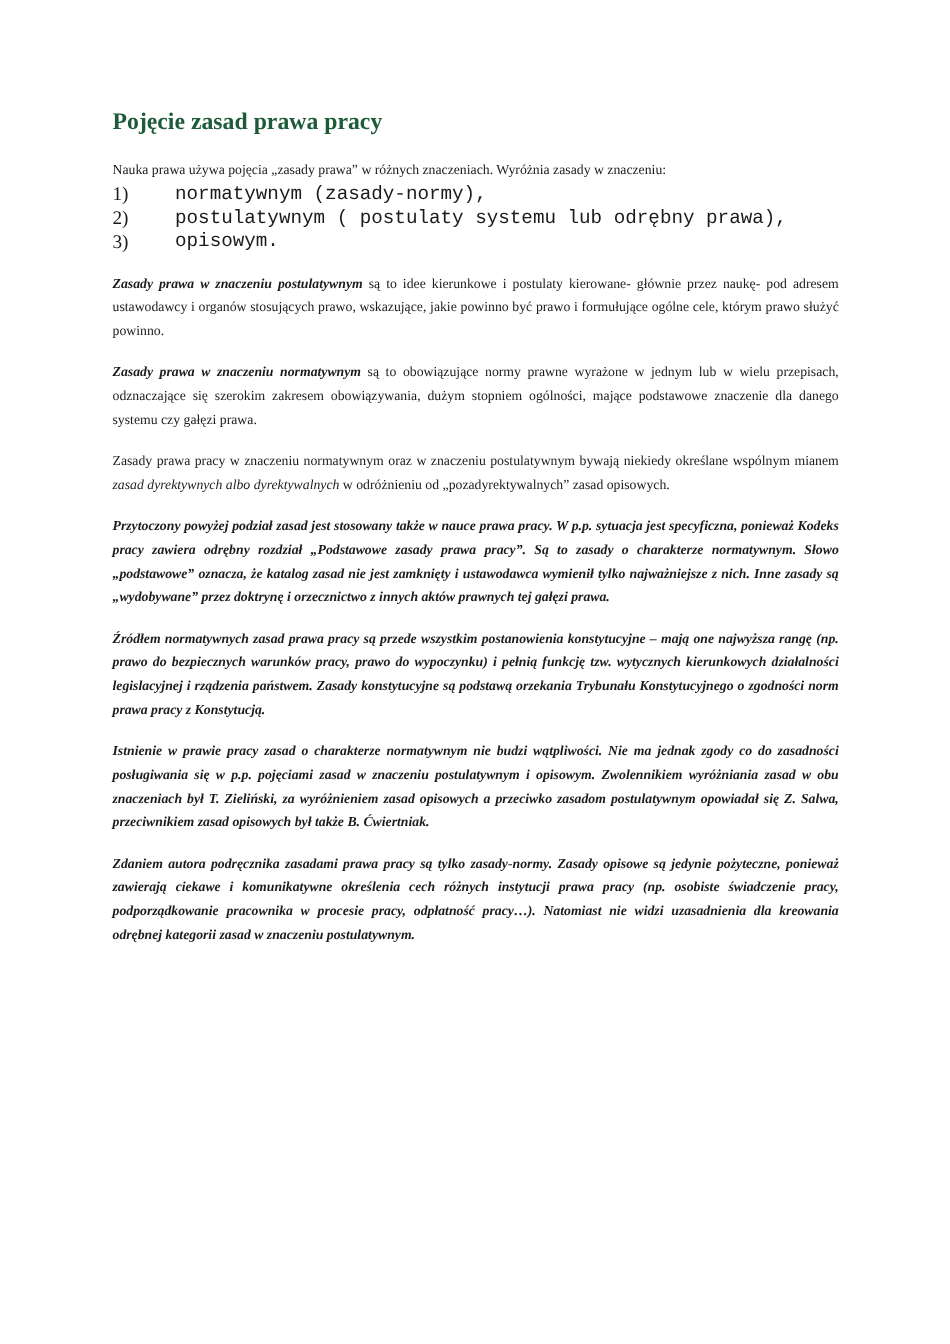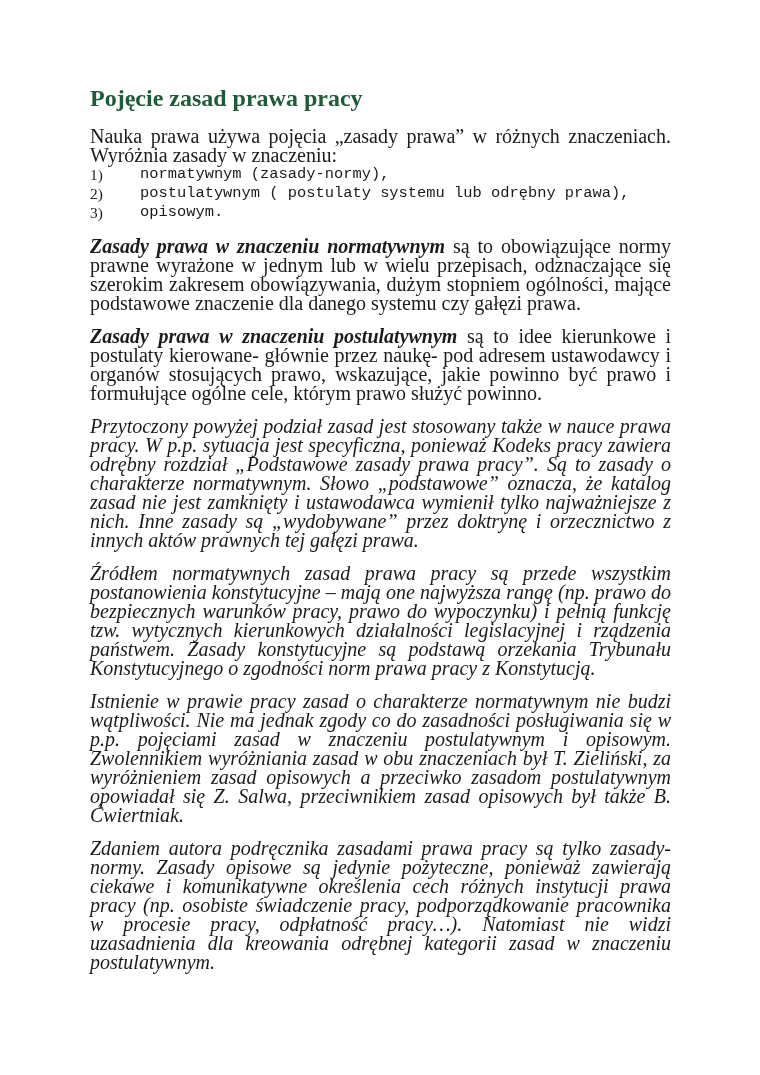--- a/index.html
+++ b/index.html
@@ -12,28 +12,28 @@
     width: 760px;
     height: 1075px;
     background: #ffffff;
     box-sizing: border-box;
     padding: 87px 89px 0 90px;
     font-family: "Liberation Serif", "DejaVu Serif", serif;
     color: #1b1b1b;
     overflow: hidden;
   }
   .doc-title {
-    font-size: 24px;
+    font-size: 19px;
     line-height: 22px;
     font-weight: bold;
     color: #1e5b38;
     margin: 0 0 18px 0;
   }
   p.body {
-    font-size: 20px;
+    font-size: 11px;
     line-height: 19px;
     text-align: justify;
     margin: 0 0 14px 0;
   }
   p.body.no-gap {
     margin-bottom: 0;
   }
   .numbered-list {
     margin: 0 0 15px 0;
   }
@@ -51,20 +51,21 @@
   }
   .lead {
     font-weight: bold;
     font-style: italic;
   }
   .em-run {
     font-style: italic;
   }
   p.italic-para {
     font-style: italic;
+    font-weight: bold;
   }
 </style>
 </head>
 <body>
 
 <div class="page">
 
   <h1 class="doc-title">Pojęcie zasad prawa pracy</h1>
 
   <p class="body no-gap">
@@ -80,27 +81,30 @@
       <span class="list-num">2)</span>
       <span class="list-text">postulatywnym ( postulaty systemu lub odrębny prawa),</span>
     </div>
     <div class="list-row">
       <span class="list-num">3)</span>
       <span class="list-text">opisowym.</span>
     </div>
   </div>
 
   <p class="body">
+    <span class="lead">Zasady prawa w znaczeniu postulatywnym</span><span> są to idee kierunkowe i postulaty kierowane- głównie przez naukę- pod adresem ustawodawcy i organów stosujących prawo, wskazujące, jakie powinno być prawo i formułujące ogólne cele, którym prawo służyć powinno.</span>
+  </p>
+
+  <p class="body">
     <span class="lead">Zasady prawa w znaczeniu normatywnym</span><span> są to obowiązujące normy prawne wyrażone w jednym lub w wielu przepisach, odznaczające się szerokim zakresem obowiązywania, dużym stopniem ogólności, mające podstawowe znaczenie dla danego systemu czy gałęzi prawa.</span>
   </p>
 
   <p class="body">
-    <span class="lead">Zasady prawa w znaczeniu postulatywnym</span><span> są to idee kierunkowe i postulaty kierowane- głównie przez naukę- pod adresem ustawodawcy i organów stosujących prawo, wskazujące, jakie powinno być prawo i formułujące ogólne cele, którym prawo służyć powinno.</span>
+    <span>Zasady prawa pracy w znaczeniu normatywnym oraz w znaczeniu postulatywnym bywają niekiedy określane wspólnym mianem </span><span class="em-run">zasad dyrektywnych albo dyrektywalnych</span><span> w odróżnieniu od „pozadyrektywalnych” zasad opisowych.</span>
   </p>
-
 
 
   <p class="body italic-para">
     <span>Przytoczony powyżej podział zasad jest stosowany także w nauce prawa pracy. W p.p. sytuacja jest specyficzna, ponieważ  Kodeks pracy zawiera odrębny rozdział „Podstawowe zasady prawa pracy”. Są to zasady o charakterze normatywnym. Słowo „podstawowe” oznacza, że katalog zasad nie jest zamknięty i ustawodawca wymienił tylko najważniejsze z nich. Inne zasady są „wydobywane” przez doktrynę i orzecznictwo z innych aktów prawnych tej gałęzi prawa.</span>
   </p>
 
   <p class="body italic-para">
     <span>Źródłem normatywnych zasad prawa pracy są przede wszystkim postanowienia konstytucyjne – mają one najwyższa rangę (np. prawo do bezpiecznych warunków pracy, prawo do wypoczynku) i pełnią funkcję tzw. wytycznych kierunkowych działalności legislacyjnej i rządzenia państwem. Zasady konstytucyjne są podstawą orzekania Trybunału Konstytucyjnego o zgodności norm prawa pracy z Konstytucją.</span>
   </p>
 

